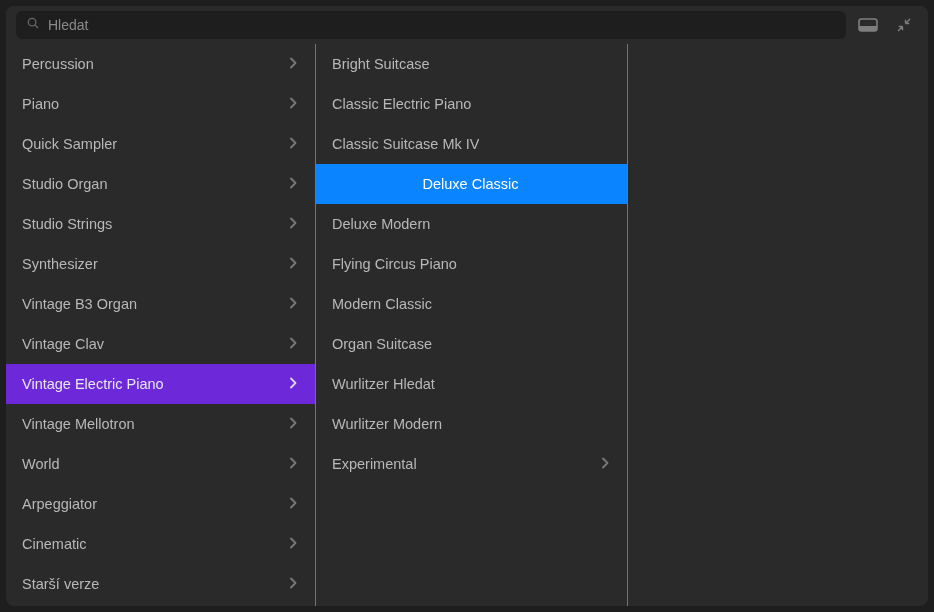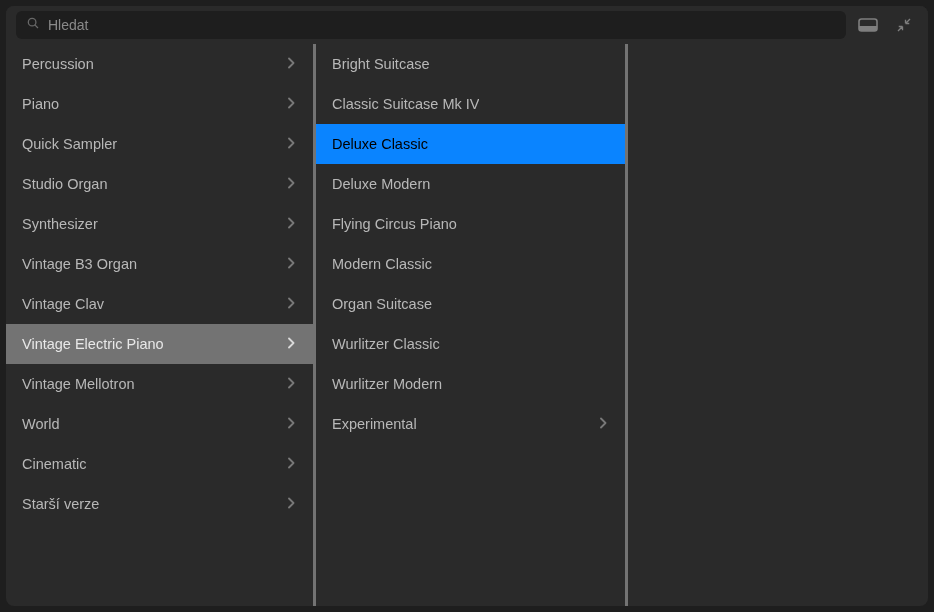--- a/index.html
+++ b/index.html
@@ -67,21 +67,21 @@
       border: none;
       cursor: pointer;
       opacity: 0.75;
     }
     .columns {
       display: flex;
       flex: 1;
       overflow: hidden;
     }
     .col {
-      border-right: 3px solid #737373;
+      border-right: 1px solid #737373;
       overflow: hidden;
     }
     .col-0 {
       width: 310px;
       flex-shrink: 0;
     }
     .col-1 {
       width: 312px;
       flex-shrink: 0;
     }
@@ -93,26 +93,27 @@
       display: flex;
       align-items: center;
       height: 40px;
       padding: 0 18px 0 16px;
       cursor: pointer;
       font-size: 14.5px;
       color: #b8b8b8;
       justify-content: space-between;
     }
     .row.active {
-      background: #737373;
+      background: #6d28d9;
       color: #e8e8e8;
     }
     .row.selected {
       background: #0a84ff;
-      color: #000000;
+      color: #ffffff;
+      justify-content: center;
     }
     .row .label {
       white-space: nowrap;
       overflow: hidden;
       text-overflow: ellipsis;
     }
     .chevron {
       flex-shrink: 0;
       opacity: 0.7;
     }
@@ -169,20 +170,26 @@
               <path d="M2 1.5 L6.5 6 L2 10.5"></path>
             </svg></span>
         </div>
         <div class="row">
           <span class="label">Studio Organ</span>
           <span><svg class="chevron" width="8" height="12" viewBox="0 0 8 12" fill="none" stroke="#9a9a9a" stroke-width="1.8" stroke-linecap="round" stroke-linejoin="round">
               <path d="M2 1.5 L6.5 6 L2 10.5"></path>
             </svg></span>
         </div>
         <div class="row">
+          <span class="label">Studio Strings</span>
+          <span><svg class="chevron" width="8" height="12" viewBox="0 0 8 12" fill="none" stroke="#9a9a9a" stroke-width="1.8" stroke-linecap="round" stroke-linejoin="round">
+              <path d="M2 1.5 L6.5 6 L2 10.5"></path>
+            </svg></span>
+        </div>
+        <div class="row">
           <span class="label">Synthesizer</span>
           <span><svg class="chevron" width="8" height="12" viewBox="0 0 8 12" fill="none" stroke="#9a9a9a" stroke-width="1.8" stroke-linecap="round" stroke-linejoin="round">
               <path d="M2 1.5 L6.5 6 L2 10.5"></path>
             </svg></span>
         </div>
         <div class="row">
           <span class="label">Vintage B3 Organ</span>
           <span><svg class="chevron" width="8" height="12" viewBox="0 0 8 12" fill="none" stroke="#9a9a9a" stroke-width="1.8" stroke-linecap="round" stroke-linejoin="round">
               <path d="M2 1.5 L6.5 6 L2 10.5"></path>
             </svg></span>
@@ -205,56 +212,65 @@
               <path d="M2 1.5 L6.5 6 L2 10.5"></path>
             </svg></span>
         </div>
         <div class="row">
           <span class="label">World</span>
           <span><svg class="chevron" width="8" height="12" viewBox="0 0 8 12" fill="none" stroke="#9a9a9a" stroke-width="1.8" stroke-linecap="round" stroke-linejoin="round">
               <path d="M2 1.5 L6.5 6 L2 10.5"></path>
             </svg></span>
         </div>
         <div class="row">
+          <span class="label">Arpeggiator</span>
+          <span><svg class="chevron" width="8" height="12" viewBox="0 0 8 12" fill="none" stroke="#9a9a9a" stroke-width="1.8" stroke-linecap="round" stroke-linejoin="round">
+              <path d="M2 1.5 L6.5 6 L2 10.5"></path>
+            </svg></span>
+        </div>
+        <div class="row">
           <span class="label">Cinematic</span>
           <span><svg class="chevron" width="8" height="12" viewBox="0 0 8 12" fill="none" stroke="#9a9a9a" stroke-width="1.8" stroke-linecap="round" stroke-linejoin="round">
               <path d="M2 1.5 L6.5 6 L2 10.5"></path>
             </svg></span>
         </div>
         <div class="row">
           <span class="label">Starší verze</span>
           <span><svg class="chevron" width="8" height="12" viewBox="0 0 8 12" fill="none" stroke="#9a9a9a" stroke-width="1.8" stroke-linecap="round" stroke-linejoin="round">
               <path d="M2 1.5 L6.5 6 L2 10.5"></path>
             </svg></span>
         </div>
       </div>
     <div class="col col-1">
         <div class="row">
           <span class="label">Bright Suitcase</span>
         </div>
         <div class="row">
+          <span class="label">Classic Electric Piano</span>
+        </div>
+        <div class="row">
           <span class="label">Classic Suitcase Mk IV</span>
         </div>
         <div class="row selected">
           <span class="label">Deluxe Classic</span>
         </div>
         <div class="row">
           <span class="label">Deluxe Modern</span>
         </div>
         <div class="row">
           <span class="label">Flying Circus Piano</span>
         </div>
         <div class="row">
           <span class="label">Modern Classic</span>
         </div>
         <div class="row">
           <span class="label">Organ Suitcase</span>
         </div>
         <div class="row">
-          <span class="label">Wurlitzer Classic</span>
+          <span class="label">Wurlitzer Hledat</span>
         </div>
         <div class="row">
           <span class="label">Wurlitzer Modern</span>
         </div>
         <div class="row">
           <span class="label">Experimental</span>
           <span><svg class="chevron" width="8" height="12" viewBox="0 0 8 12" fill="none" stroke="#9a9a9a" stroke-width="1.8" stroke-linecap="round" stroke-linejoin="round">
               <path d="M2 1.5 L6.5 6 L2 10.5"></path>
             </svg></span>
         </div>

